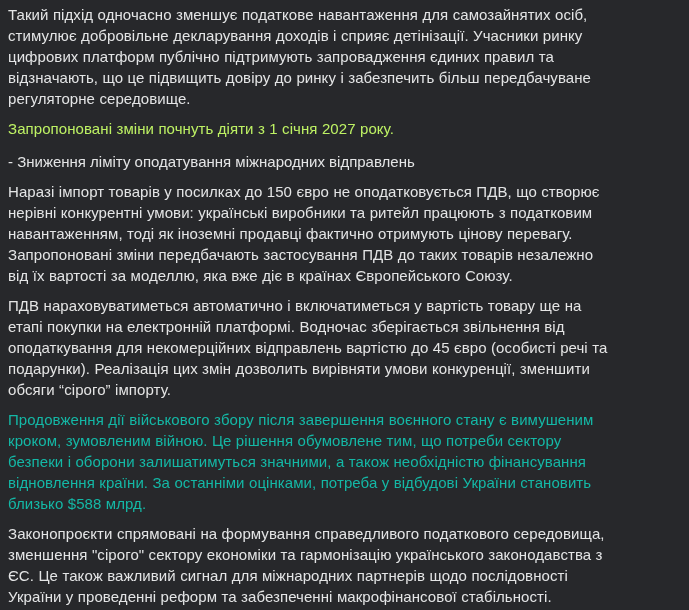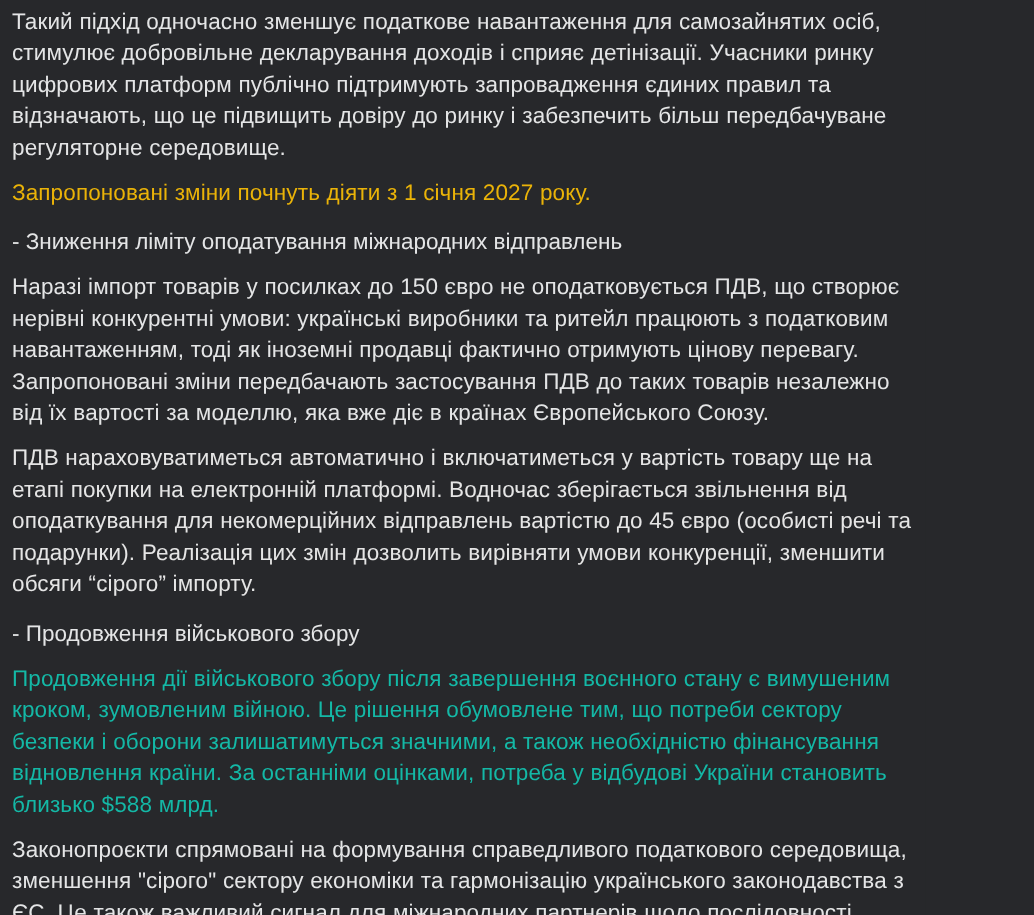--- a/index.html
+++ b/index.html
@@ -41,28 +41,27 @@
     margin: 12px 0 9px 0;
   }
 </style>
 </head>
 <body style="background: rgb(39, 40, 43);">
 
 <div id="doc" style="background: rgb(39, 40, 43);">
 
   <p class="para" style="color: rgb(228, 229, 230);">Такий підхід одночасно зменшує податкове навантаження для самозайнятих осіб, стимулює добровільне декларування доходів і сприяє детінізації. Учасники ринку цифрових платформ публічно підтримують запровадження єдиних правил та відзначають, що це підвищить довіру до ринку і забезпечить більш передбачуване регуляторне середовище.</p>
 
-  <p class="para" style="color: #eab308;">Запропоновані зміни почнуть діяти з 1 січня 2027 року.</p>
+  <p class="para" style="color: #bef264;">Запропоновані зміни почнуть діяти з 1 січня 2027 року.</p>
 
   <p class="heading-line" style="color: rgb(228, 229, 230);">- Зниження ліміту оподатування міжнародних відправлень</p>
 
   <p class="para" style="color: rgb(228, 229, 230);">Наразі імпорт товарів у посилках до 150 євро не оподатковується ПДВ, що створює нерівні конкурентні умови: українські виробники та ритейл працюють з податковим навантаженням, тоді як іноземні продавці фактично отримують цінову перевагу. Запропоновані зміни передбачають застосування ПДВ до таких товарів незалежно від їх вартості за моделлю, яка вже діє в країнах Європейського Союзу.</p>
 
   <p class="para" style="color: #e5e5e5;">ПДВ нараховуватиметься автоматично і включатиметься у вартість товару ще на етапі покупки на електронній платформі. Водночас зберігається звільнення від оподаткування для некомерційних відправлень вартістю до 45 євро (особисті речі та подарунки). Реалізація цих змін дозволить вирівняти умови конкуренції, зменшити обсяги “сірого” імпорту.</p>
 
 
-  <p class="heading-line" style="color: rgb(228, 229, 230);">- Продовження військового збору</p>
 
   <p class="para" style="color: #14b8a6;">Продовження дії військового збору після завершення воєнного стану є вимушеним кроком, зумовленим війною. Це рішення обумовлене тим, що потреби сектору безпеки і оборони залишатимуться значними, а також необхідністю фінансування відновлення країни. За останніми оцінками, потреба у відбудові України становить близько $588 млрд.</p>
 
   <p class="para" style="color: rgb(228, 229, 230);">Законопроєкти спрямовані на формування справедливого податкового середовища, зменшення "сірого" сектору економіки та гармонізацію українського законодавства з ЄС. Це також важливий сигнал для міжнародних партнерів щодо послідовності України у проведенні реформ та забезпеченні макрофінансової стабільності.</p>
 
 </div>
 
 </body></html>

